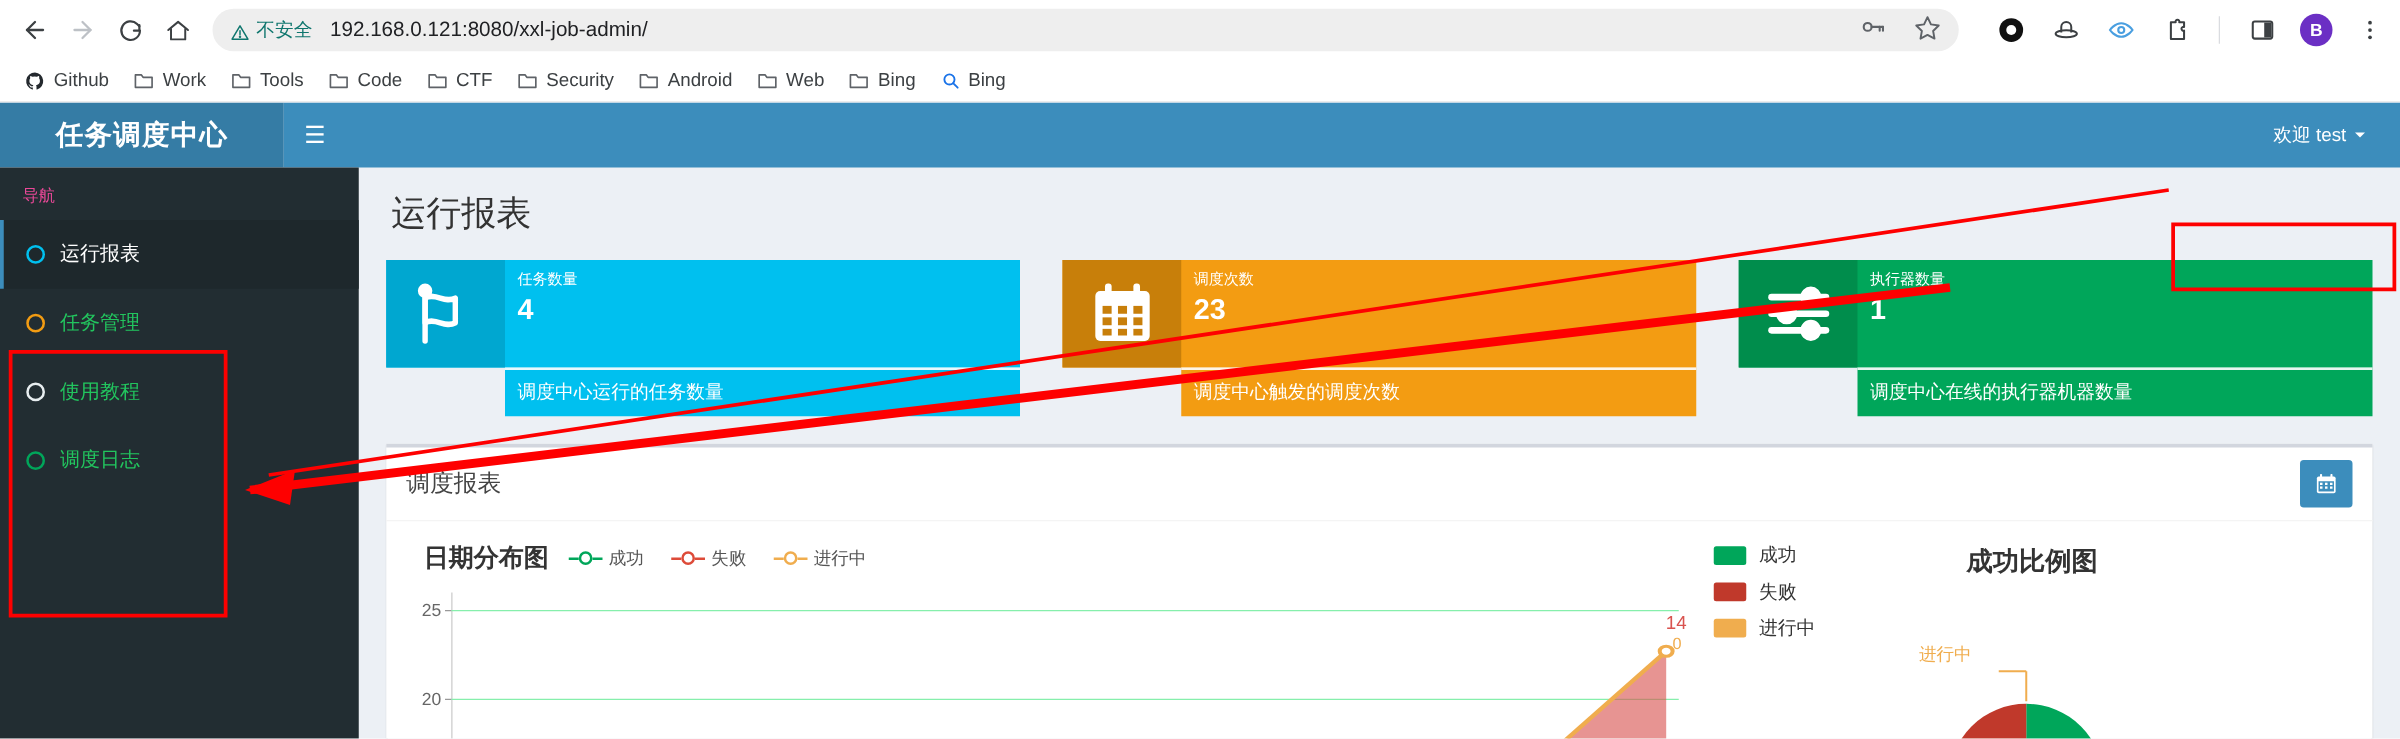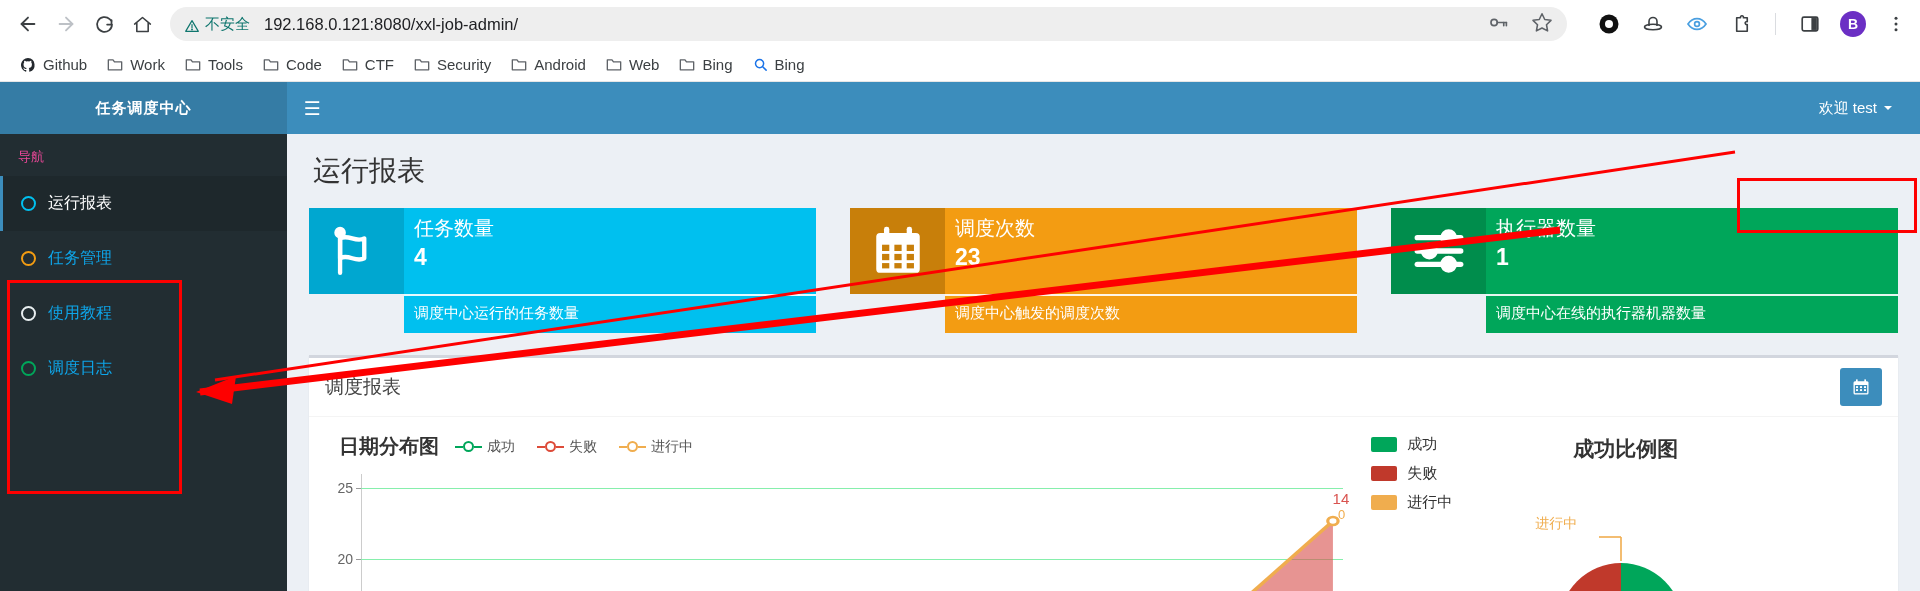--- a/index.html
+++ b/index.html
@@ -98,25 +98,25 @@
     height: 509px;
     background: #ecf0f5;
     overflow: hidden;
   }
   .app-header {
     height: 52px;
     display: flex;
     align-items: stretch;
   }
   .brand {
-    width: 287px;
+    width: 227px;
     background: #357ca5;
     color: #fff;
     display: flex; align-items: center; justify-content: center;
-    font-size: 15px; font-weight: bold;
+    font-size: 22px; font-weight: bold;
     letter-spacing: 1px;
     flex: 0 0 auto;
   }
   .header-right {
     flex: 1 1 auto;
     background: #3c8dbc;
     display: flex;
     align-items: center;
     justify-content: space-between;
     padding: 0 0 0 0;
@@ -152,21 +152,21 @@
     color: #ec4899;
     font-size: 13px;
     padding: 14px 18px 10px 18px;
   }
   .nav-item {
     display: flex;
     align-items: center;
     gap: 12px;
     height: 55px;
     padding: 0 18px;
-    color: #0ea5e9;
+    color: #22c55e;
     font-size: 16px;
     border-left: 3px solid transparent;
   }
   .nav-item.active {
     background: #1e282c;
     color: #ffffff;
     border-left-color: #3c8dbc;
   }
   .dot {
     width: 15px; height: 15px;
@@ -200,21 +200,21 @@
     color: #fff;
     position: relative;
   }
   .stat-top { display: flex; align-items: stretch; height: 86px; }
   .stat-icon {
     width: 95px;
     display: flex; align-items: center; justify-content: center;
     flex: 0 0 auto;
   }
   .stat-body { flex: 1 1 auto; padding: 8px 12px 0 10px; }
-  .stat-label { font-size: 20px; line-height: 1.2; }
+  .stat-label { font-size: 12px; line-height: 1.2; }
   .stat-value { font-size: 23px; font-weight: bold; margin-top: 4px; }
   .stat-foot {
     padding: 8px 12px 10px 105px;
     font-size: 15px;
     border-top: 2px solid rgba(255,255,255,0.9);
     margin-left: 95px;
     padding-left: 10px;
   }
   .card-aqua .stat-top, .card-aqua .stat-foot { background: #00c0ef; }
   .card-aqua .stat-icon { background: #00a7d0; }

